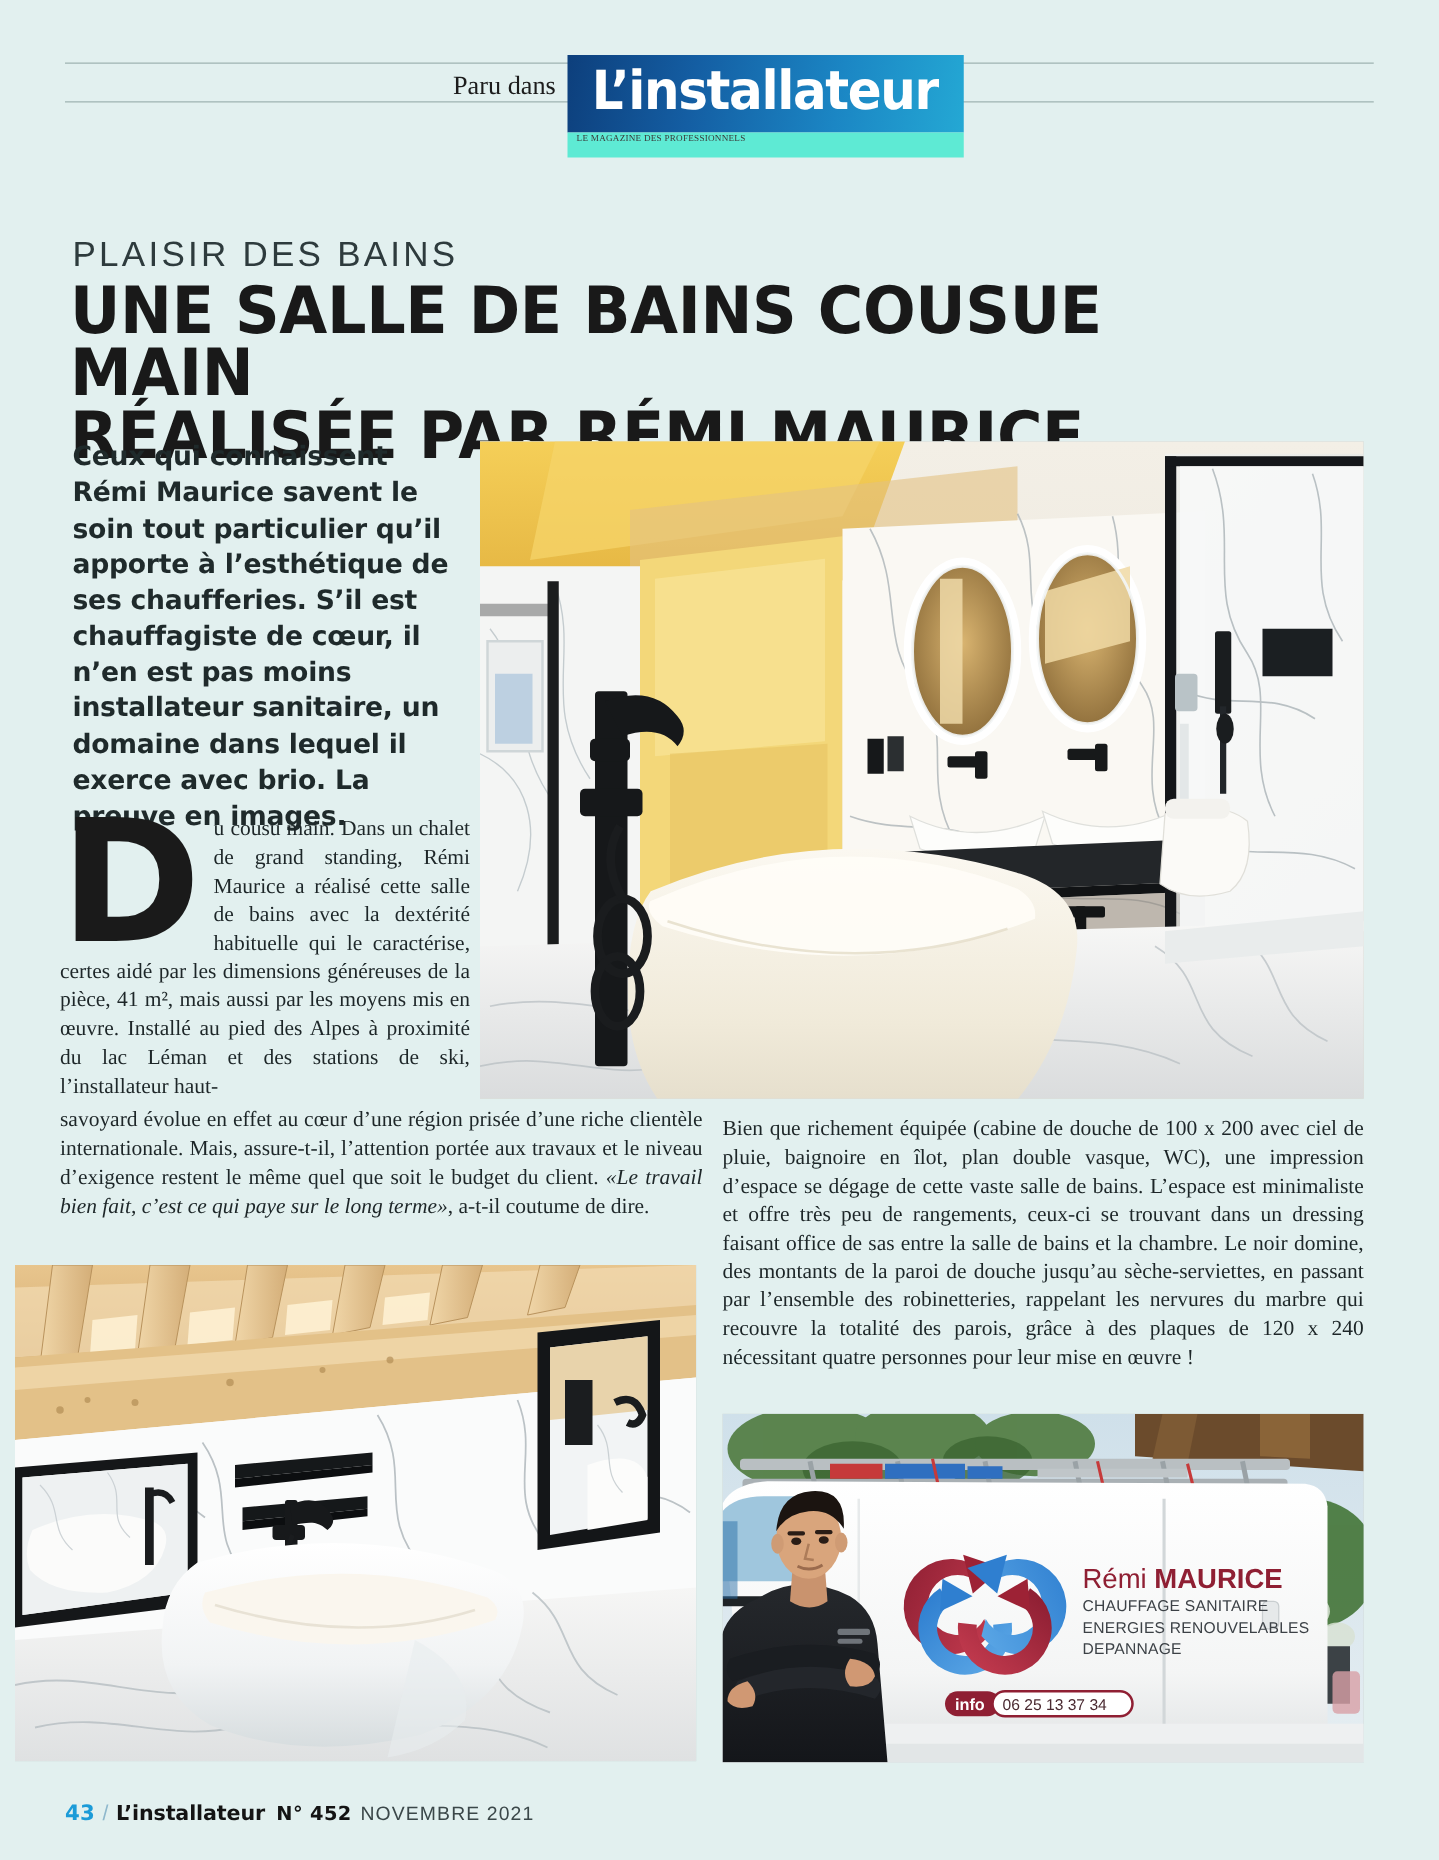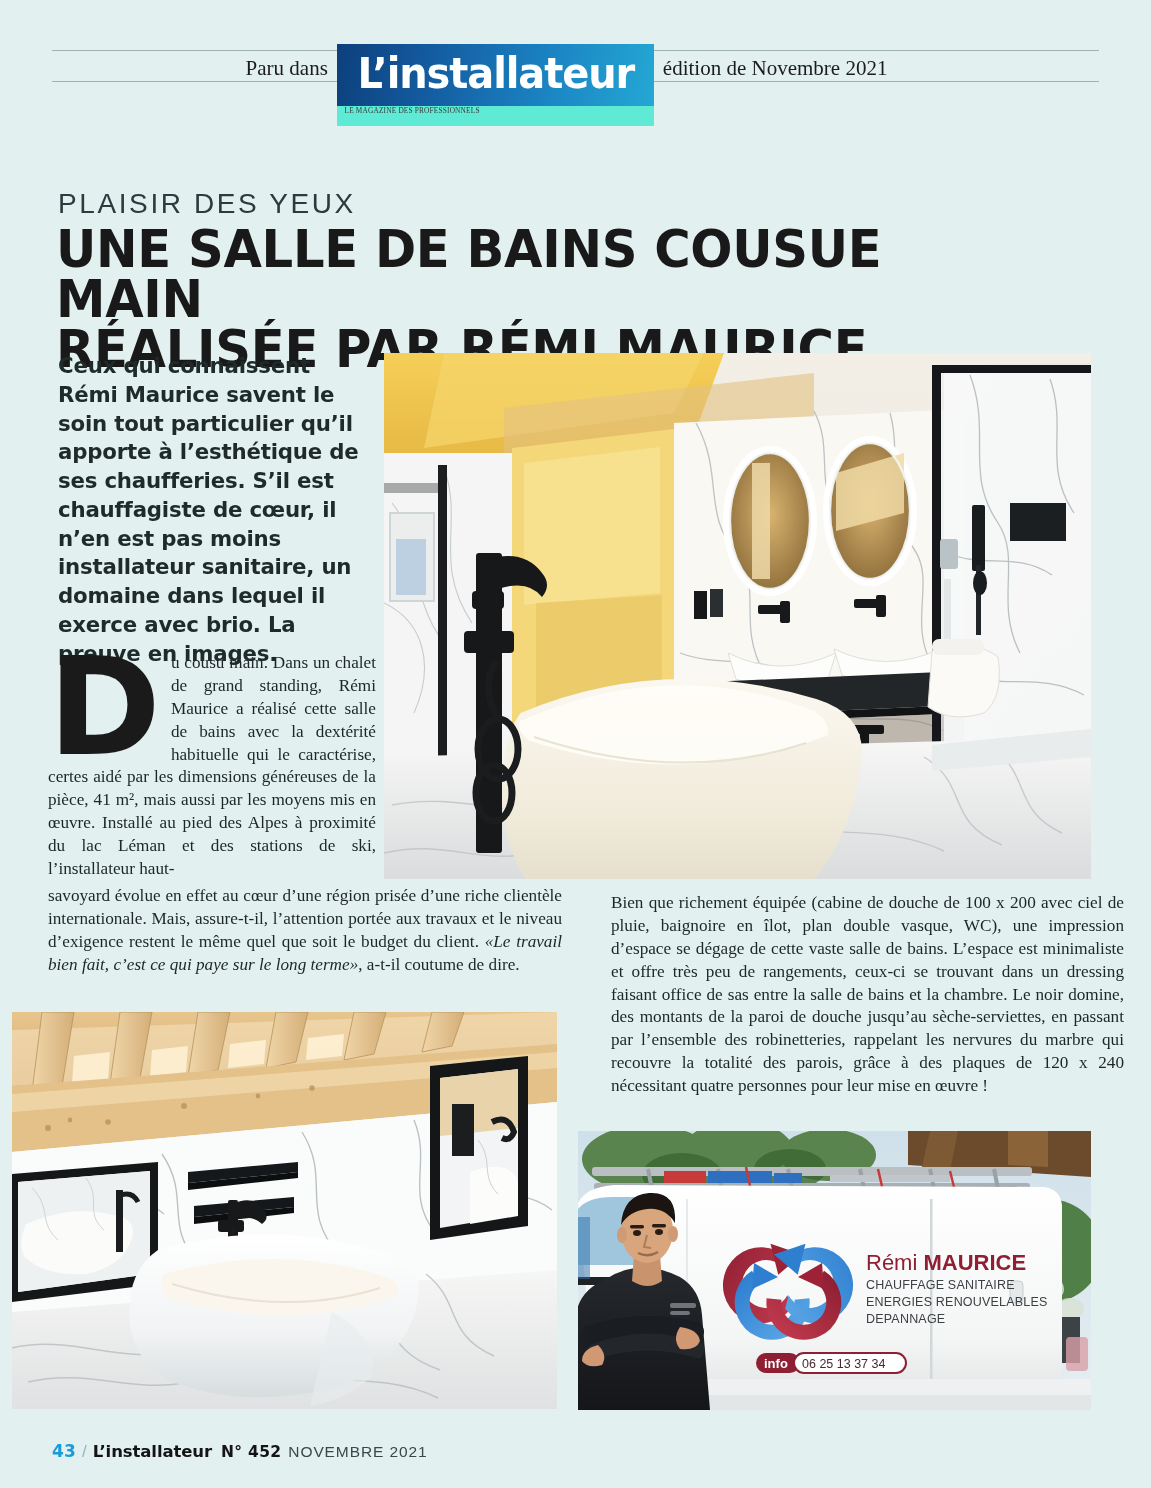--- a/index.html
+++ b/index.html
@@ -163,21 +163,20 @@
   }
   .col-a-wide {
     position: absolute;
     left: 48px; top: 885px;
     width: 514px;
   }
   .col-b {
     position: absolute;
     left: 578px; top: 892px;
     width: 513px;
-    margin-left: 33px;
   }
   .body-serif em { font-style: italic; }
 
   
   .photo {
     position: absolute;
     overflow: hidden;
     background: #cfd8d8;
   }
   
@@ -257,25 +256,24 @@
       <div class="logo-block">
         <div class="logo-box">
           <span class="logo-text">L’installateur</span>
         </div>
         <div class="logo-sub">
           <span>LE MAGAZINE DES PROFESSIONNELS </span>
             <b>PLOMBIERS / CHAUFFAGISTES / COUVREURS</b>
         </div>
       </div>
 
-      <div class="edition">édition de Novembre 2021</div>
     </div>
   </div>
 
-  <div class="kicker">PLAISIR DES YEUX</div>
+  <div class="kicker">PLAISIR DES BAINS</div>
 
   <div class="headline">
     <span class="l1">UNE SALLE DE BAINS COUSUE MAIN</span>
     <span class="l2">RÉALISÉE PAR RÉMI MAURICE</span>
   </div>
 
   <div class="intro">Ceux qui connaissent Rémi Maurice savent le soin tout particulier qu’il apporte à l’esthétique de ses chaufferies. S’il est chauffagiste de cœur, il n’en est pas moins installateur sanitaire, un domaine dans lequel il exerce avec brio. La preuve en images.</div>
 
   <div class="col-a body-serif">
     <span class="dropcap">D</span><span>u cousu main. Dans un chalet de grand standing, Rémi Maurice a réalisé cette salle de bains avec la dextérité habituelle qui le caractérise, certes aidé par les dimensions généreuses de la pièce, 41 m², mais aussi par les moyens mis en œuvre. Installé au pied des Alpes à proximité du lac Léman et des stations de ski, l’installateur haut-</span>

